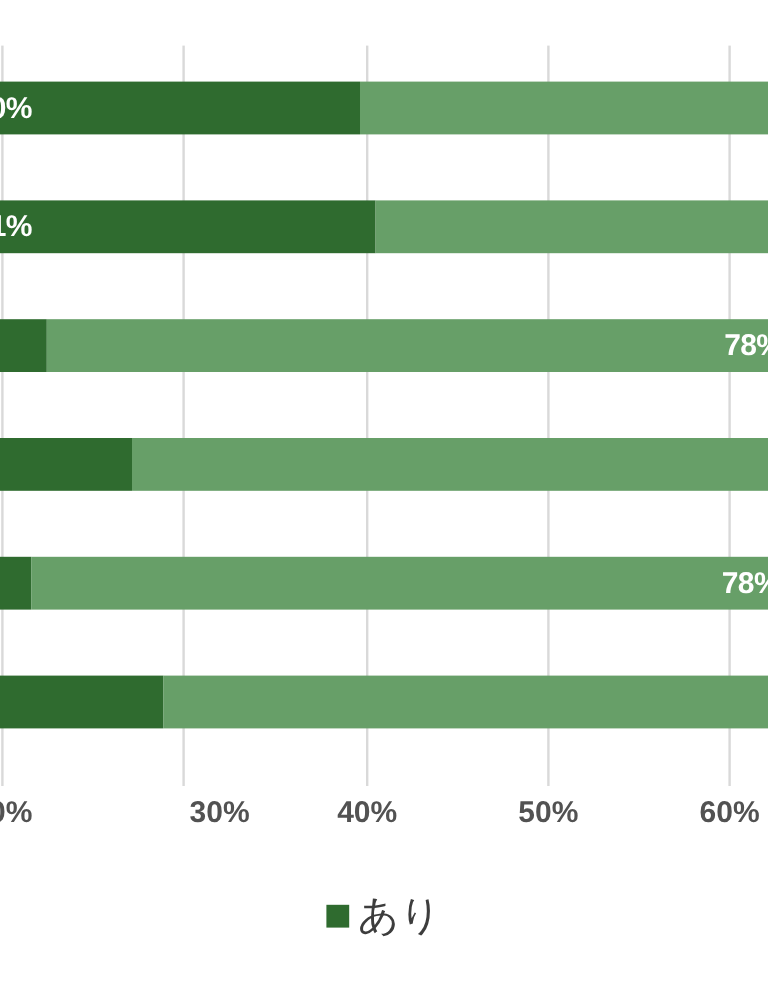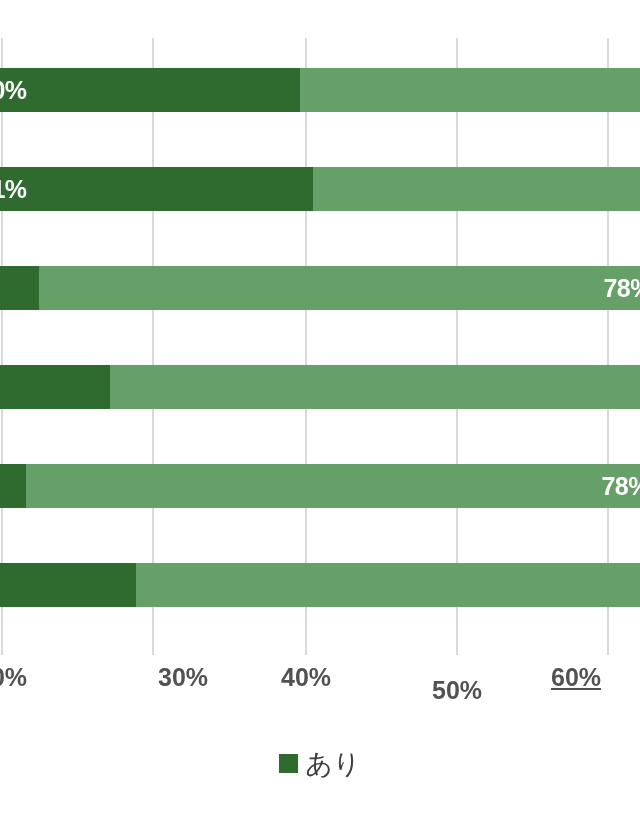--- a/index.html
+++ b/index.html
@@ -101,21 +101,21 @@
     display: flex;
     align-items: center;
     gap: 7px;
   }
   .legend-swatch {
     width: 19px;
     height: 19px;
     display: block;
   }
   .legend-text {
-    font-size: 27px;
+    font-size: 34px;
     color: #3d3d3d;
     font-family: "DejaVu Sans", "Liberation Sans", sans-serif;
     line-height: 1;
   }
 </style>
 </head>
 <body>
 
 <div id="chart-root">
 
@@ -166,22 +166,22 @@
       <div class="seg seg-dark" style="left:0px;width:136px;"></div>
       <div class="seg seg-light" style="left:136px;width:504px;"></div>
     </div>
 
   </div>
 
   <div id="x-axis">
     <span class="tick-label" style="left:9px;">0%</span>
     <span class="tick-label" style="left:147px;margin-left:36px;">30%</span>
     <span class="tick-label" style="left:306px;">40%</span>
-    <span class="tick-label" style="left:457px;margin-top:13px;">50%</span>
-    <span class="tick-label" style="left:576px;text-decoration:underline;">60%</span>
+    <span class="tick-label" style="left:457px;">50%</span>
+    <span class="tick-label" style="left:608px;">60%</span>
   </div>
 
   <div id="legend">
     <div class="legend-item">
       <span class="legend-swatch" style="background:#2f6b2f;"></span>
       <span class="legend-text">あり</span>
     </div>
   </div>
 
 </div>

